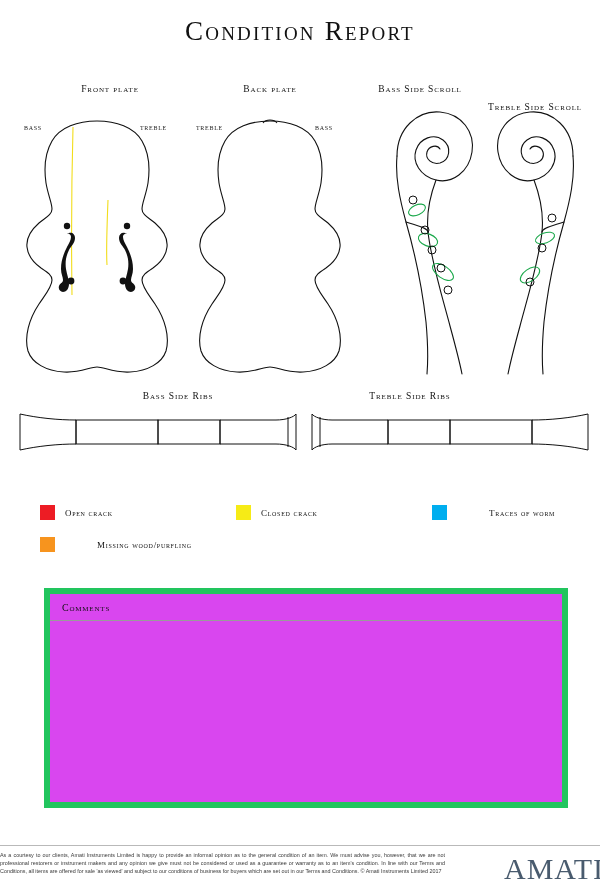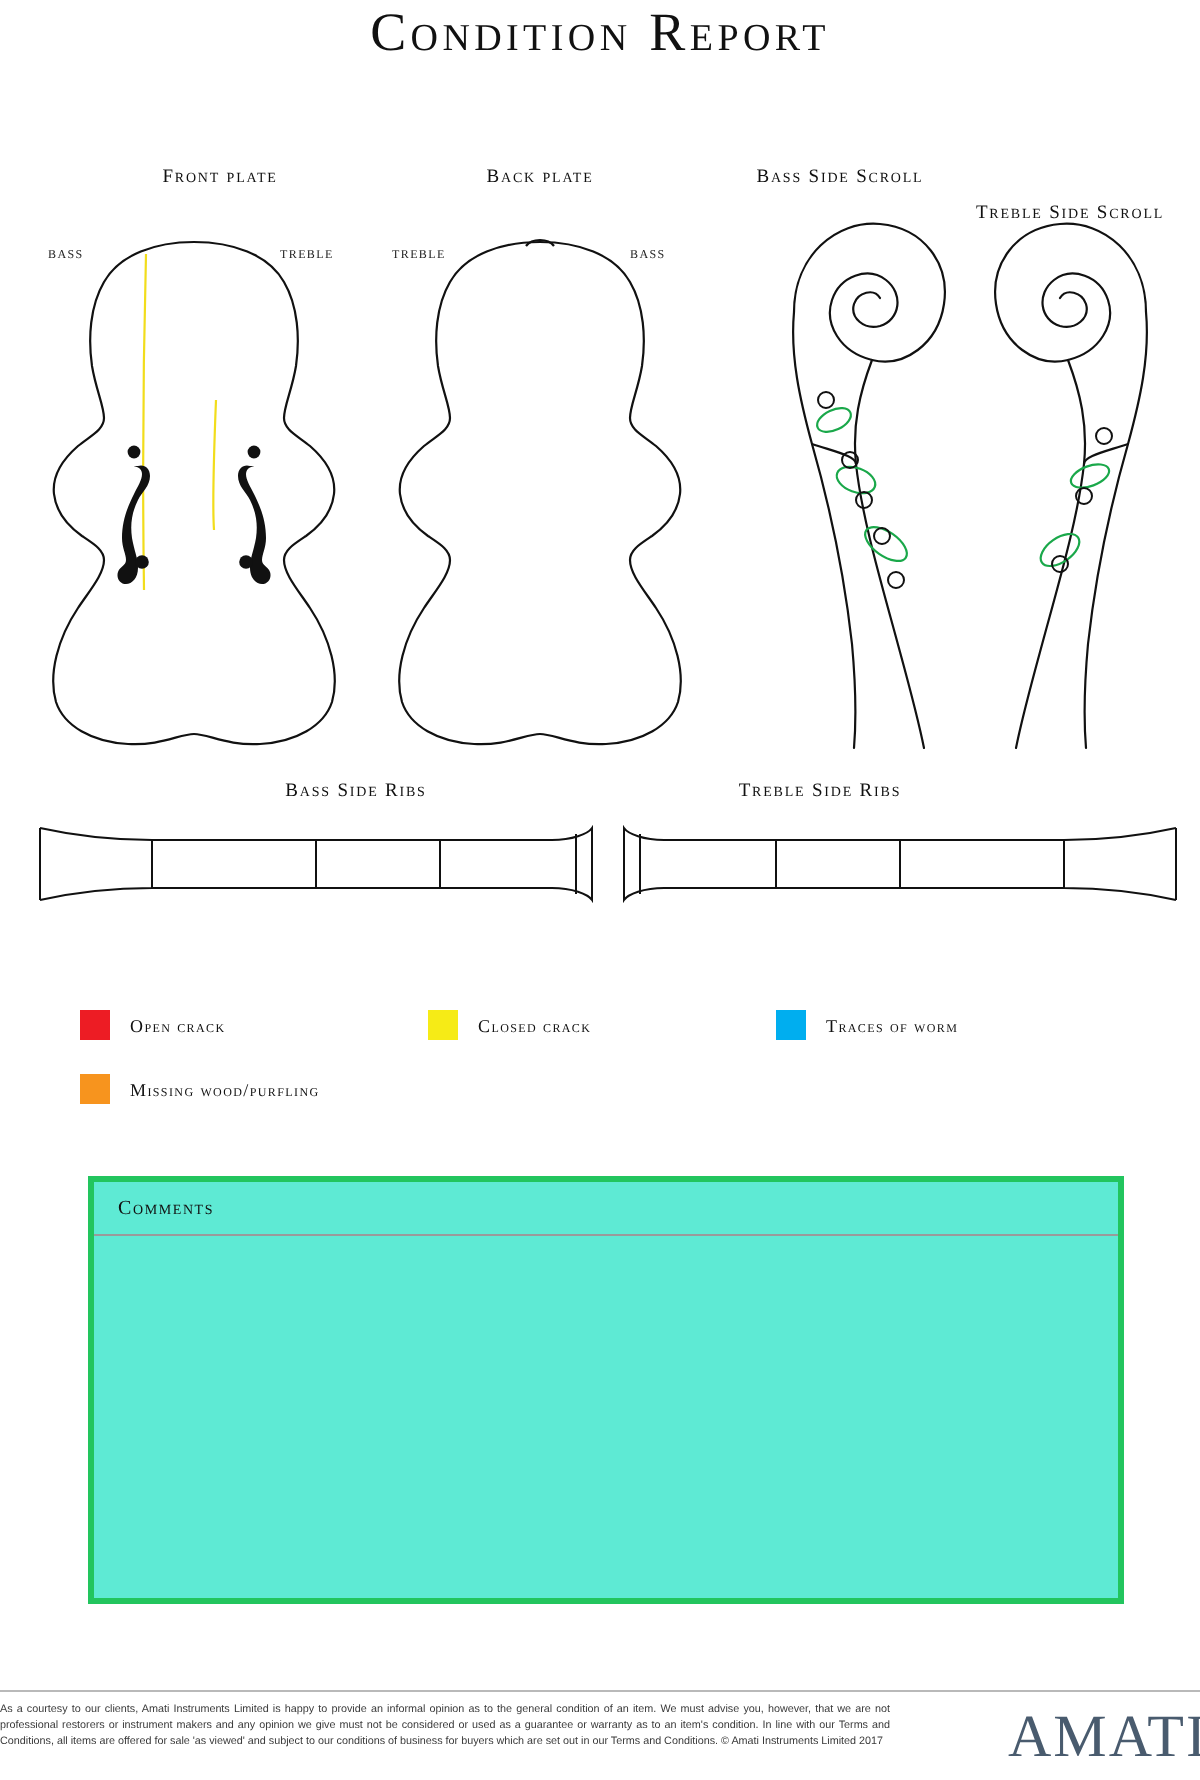--- a/index.html
+++ b/index.html
@@ -16,21 +16,21 @@
     overflow: hidden;
   }
   .page {
     position: absolute;
     inset: 0;
   }
 
   
   .title {
     position: absolute;
-    top: 1px;
+    top: 16px;
     left: 0;
     width: 100%;
     text-align: center;
     font-family: "Liberation Serif", serif;
     font-size: 27px;
     letter-spacing: 2.2px;
     font-variant: small-caps;
     color: #111;
   }
 
@@ -69,23 +69,23 @@
     top: 505px;
     width: 530px;
   }
   .legend-row {
     display: flex;
     margin-bottom: 17px;
   }
   .legend-item {
     display: flex;
     align-items: center;
-    width: 174px;
-  }
-  .legend-item.third { width: auto; }
+    width: 196px;
+  }
+  .legend-item.third { width: auto; gap: 32px; }
   .swatch {
     width: 15px;
     height: 15px;
     margin-right: 10px;
     flex: 0 0 auto;
   }
   .legend-label {
     font-family: "Liberation Serif", serif;
     font-size: 9px;
     letter-spacing: 0.7px;
@@ -94,22 +94,22 @@
     white-space: nowrap;
   }
 
   
   .comments-box {
     position: absolute;
     left: 44px;
     top: 588px;
     width: 512px;
     height: 208px;
-    border: 3px solid #22c55e;
-    background: #5eead4;
+    border: 6px solid #22c55e;
+    background: #d946ef;
   }
   .comments-head {
     height: 26px;
     border-bottom: 1px solid #9a9a9a;
     display: flex;
     align-items: center;
     padding-left: 12px;
     font-family: "Liberation Serif", serif;
     font-size: 10px;
     letter-spacing: 0.8px;

